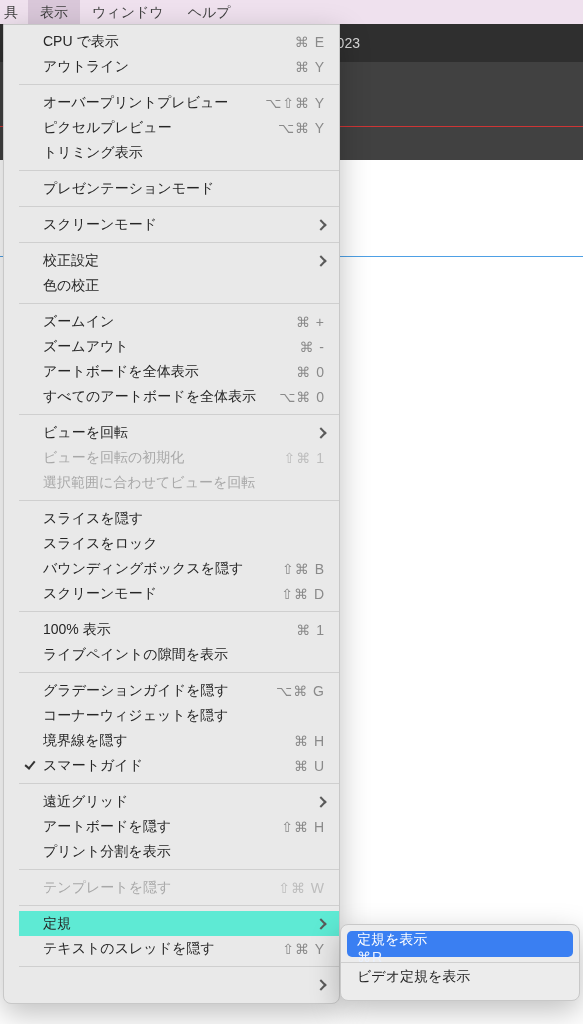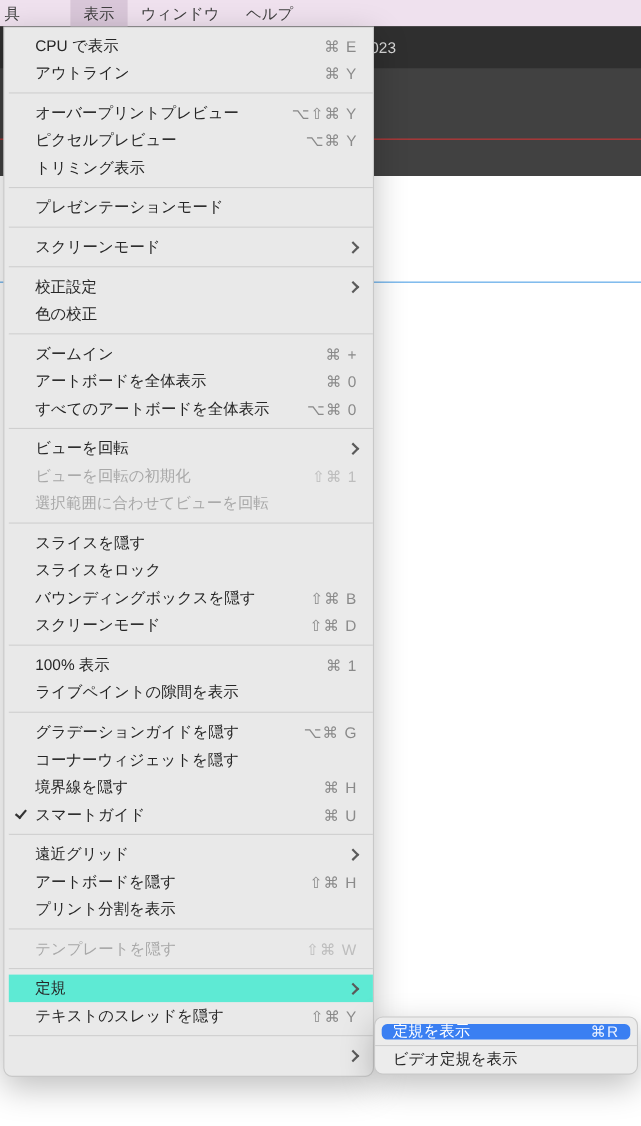--- a/index.html
+++ b/index.html
@@ -81,37 +81,36 @@
       font-size: 14px;
       padding-left: 0;
     }
     .menubar .mb-item {
       padding: 0 12px;
       height: 24px;
       line-height: 24px;
     }
     .menubar .mb-item.active {
       background: #d9c7d9;
-      margin-left: 36px;
     }
     .menubar .mb-item.first {
       padding-left: 4px;
       padding-right: 10px;
     }
 
     .menu {
       position: absolute;
       left: 3px;
       top: 24px;
       width: 337px;
       background: #e9e9e9;
       border: 1px solid #c8c8c8;
       border-radius: 0 0 8px 8px;
       box-shadow: 0 10px 30px rgba(0,0,0,0.25);
-      padding: 4px 0 6px 4px;
+      padding: 4px 0 6px 15px;
       font-size: 14px;
       color: #262626;
     }
     .menu .item {
       display: flex;
       align-items: center;
       height: 25px;
       padding: 0 14px 0 24px;
       position: relative;
     }
@@ -166,23 +165,23 @@
       background: #ececec;
       border: 1px solid #c8c8c8;
       border-radius: 8px;
       box-shadow: 0 10px 30px rgba(0,0,0,0.25);
       padding: 6px 0;
       font-size: 14px;
       color: #262626;
     }
     .submenu .item {
       display: flex;
-      align-items: center;
-      height: 14px;
+      height: 26px;
       padding: 0 16px 0 16px;
+      flex-direction: column;
     }
     .submenu .item.selected {
       background: #3a7ff2;
       color: #ffffff;
       border-radius: 5px;
       margin: 0 6px;
       padding: 0 10px;
     }
     .submenu .item.selected .shortcut {
       color: #eaf1ff;
@@ -263,20 +262,24 @@
     </div>
     <div class="item">
       <span class="label">色の校正</span>
     </div>
     <div class="sep"></div>
     <div class="item">
       <span class="label">ズームイン</span>
       <span class="shortcut">⌘ +</span>
     </div>
     <div class="item">
+      <span class="label">ズームアウト</span>
+      <span class="shortcut">⌘ -</span>
+    </div>
+    <div class="item">
       <span class="label">アートボードを全体表示</span>
       <span class="shortcut">⌘ 0</span>
     </div>
     <div class="item">
       <span class="label">すべてのアートボードを全体表示</span>
       <span class="shortcut">⌥⌘ 0</span>
     </div>
     <div class="sep"></div>
     <div class="item">
       <span class="label">ビューを回転</span>

